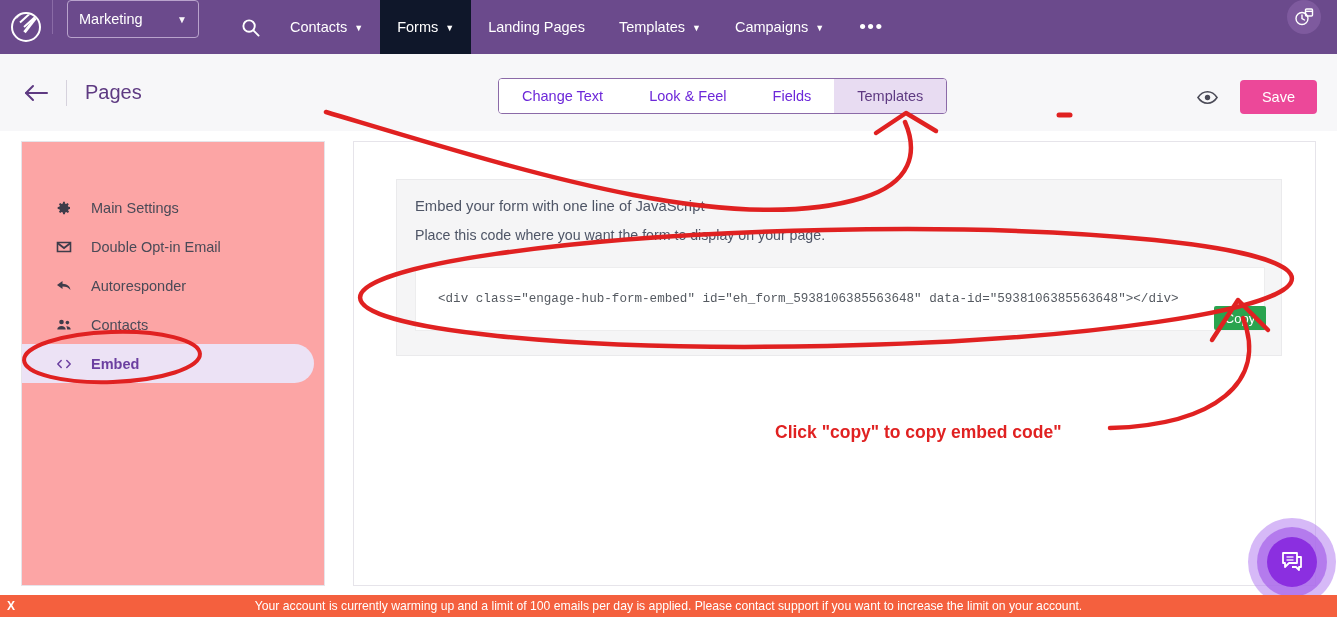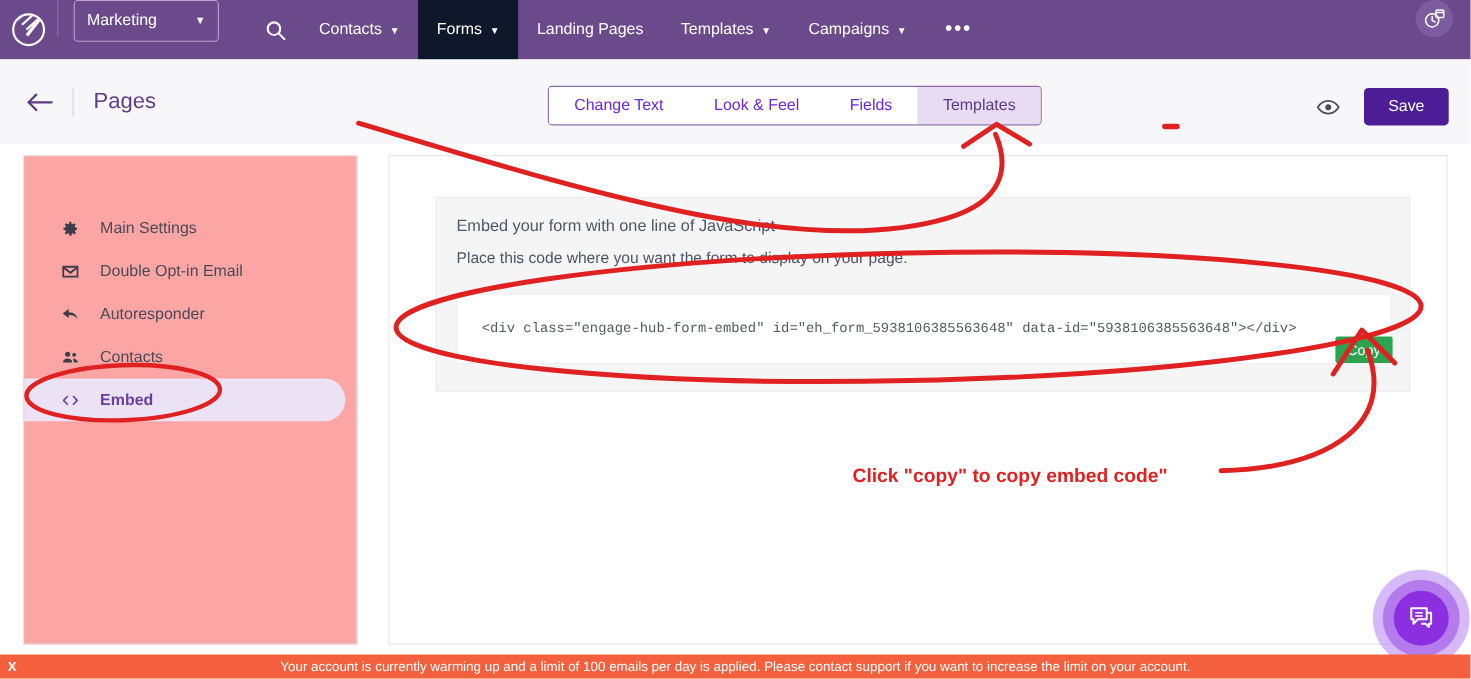--- a/index.html
+++ b/index.html
@@ -75,21 +75,21 @@
   .tab {
     padding:0 23px; height:34px; display:flex; align-items:center;
     font-size:14.5px; color:#6d28d9; background:#ffffff;
   }
   .tab.active { background:#e8dcf2; color:#5e3a82; }
 
   .header-right { position:absolute; right:20px; top:80px; display:flex; align-items:center; gap:20px; }
   .eye-btn { width:24px; height:24px; display:flex; align-items:center; justify-content:center; }
   .eye-btn svg { width:21px; height:15px; }
   .save-btn {
-    background:#4c1d95; color:#fff; border:none; border-radius:4px;
+    background:#ec4899; color:#fff; border:none; border-radius:4px;
     height:34px; padding:0 22px; font-size:14.5px; font-family:inherit;
   }
 
   
   .body-area { position:absolute; left:0; top:131px; width:1337px; height:455px; background:#ffffff; }
 
   .sidebar {
     position:absolute; left:21px; top:10px; width:304px; height:445px;
     background:#fca5a5; border:1px solid #e6e4ea; border-right:1px solid #e6e4ea;
   }

